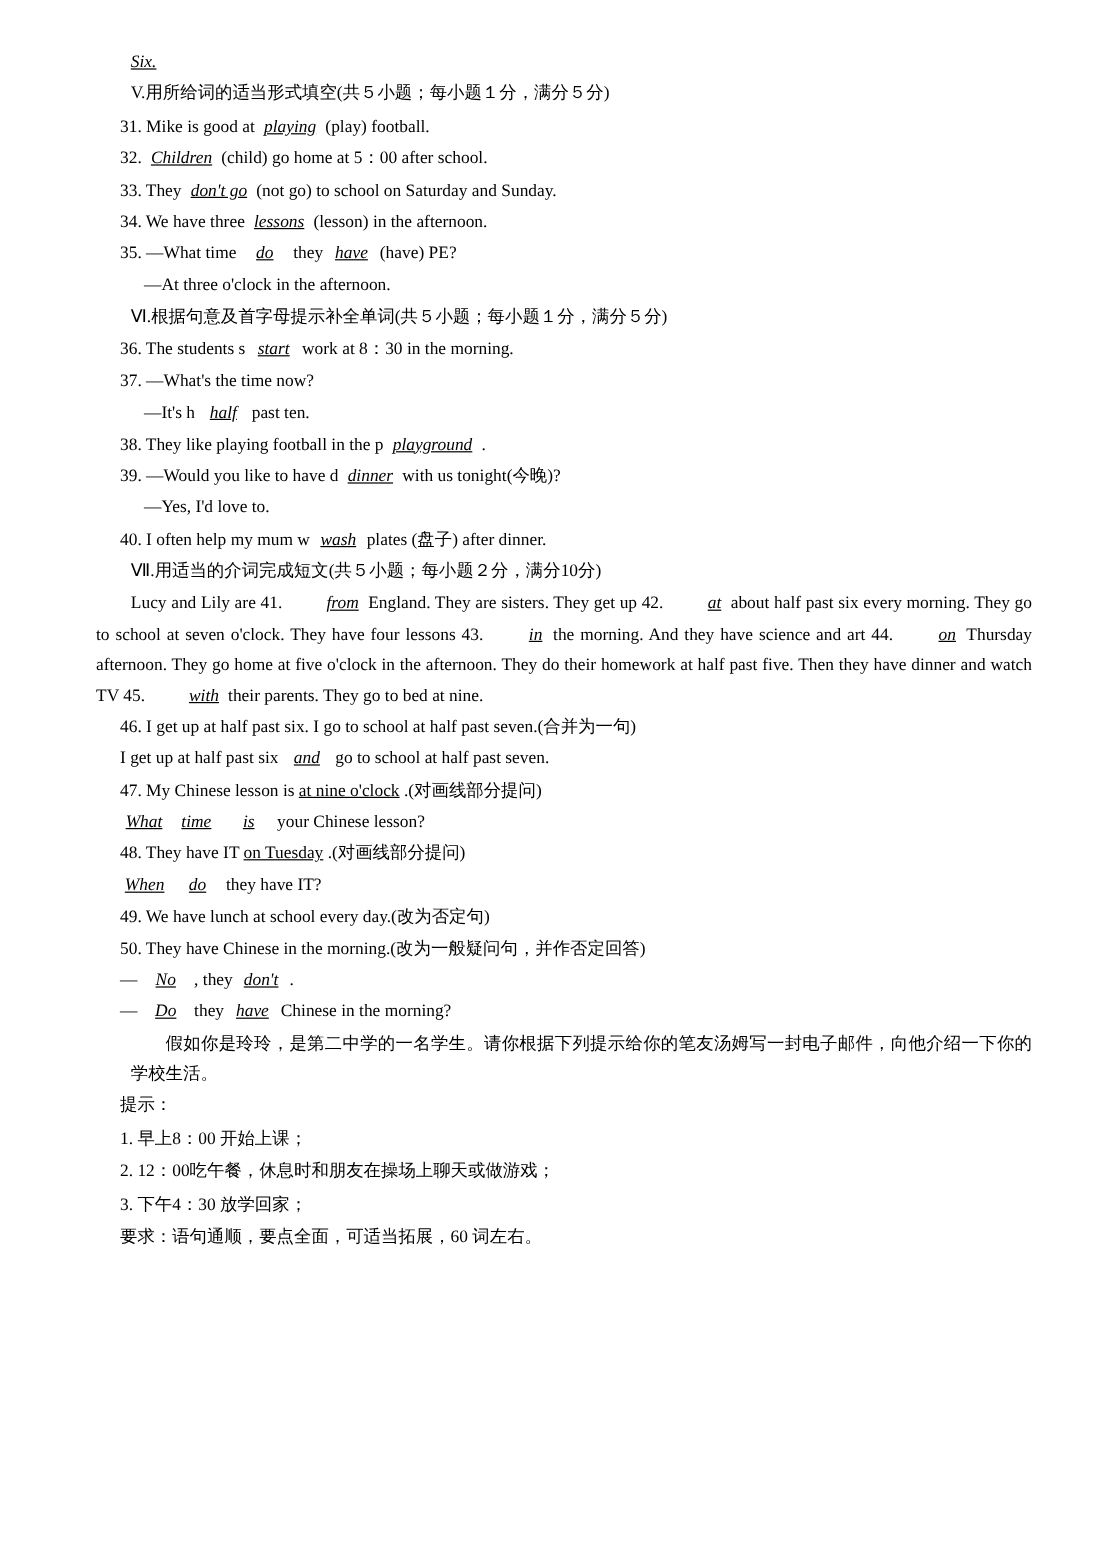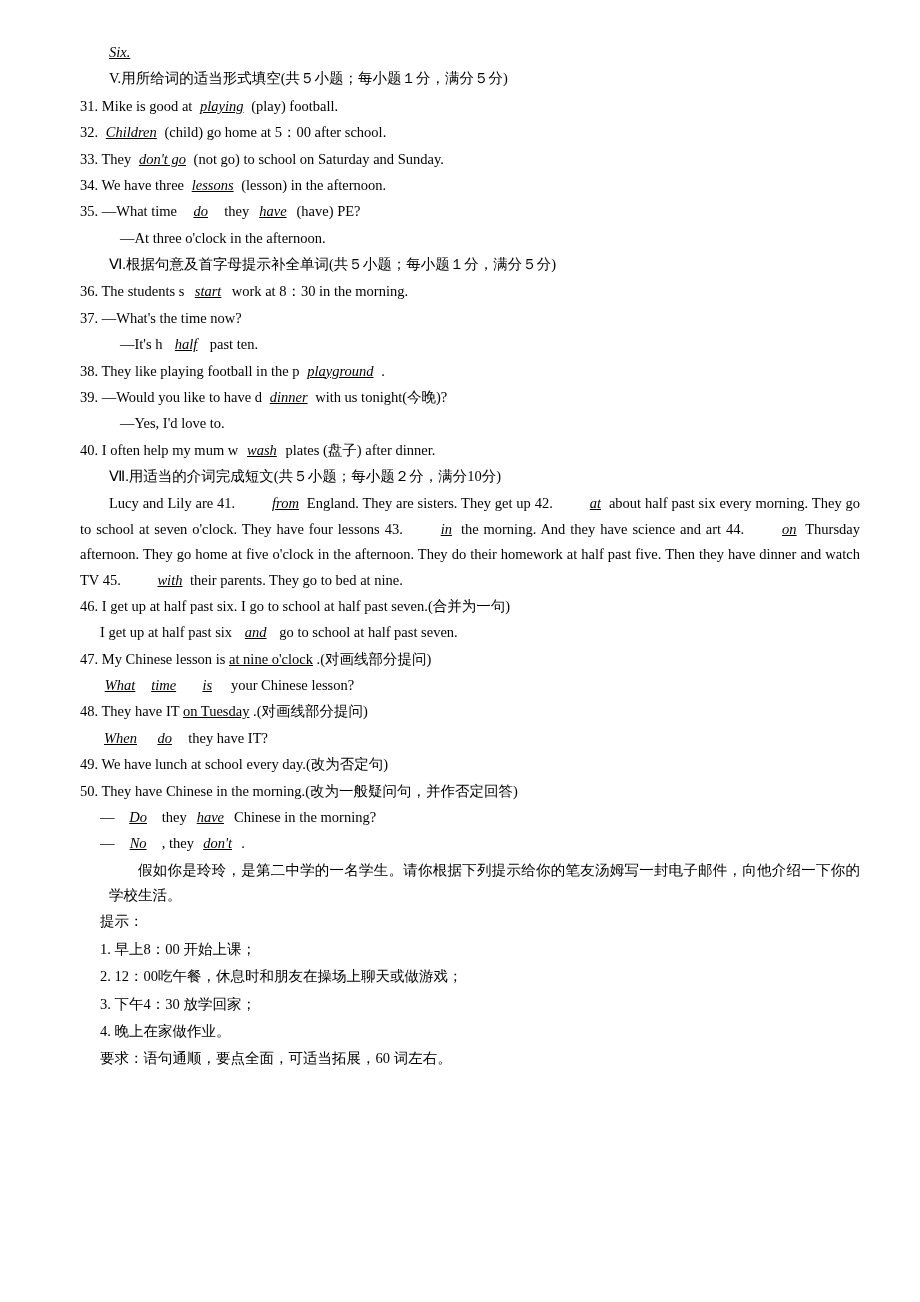--- a/index.html
+++ b/index.html
@@ -20,20 +20,21 @@
     .italic-underline {
       font-style: italic;
       text-decoration: underline;
     }
     .section-title {
       text-indent: 2em;
       margin-bottom: 2px;
     }
     .question {
       text-indent: 0;
+      margin-left: 20px;
       margin-bottom: 1px;
     }
     .question-sub {
       margin-left: 40px;
       margin-bottom: 1px;
     }
     .passage {
       text-indent: 2em;
       margin-bottom: 1px;
       text-align: justify;
@@ -184,37 +185,36 @@
     <span class="blank">When</span>
     <span class="blank">do</span>
     <span>they have IT?</span>
   </p>
 
   <p class="question">49. We have lunch at school every day.(改为否定句)</p>
 
   <p class="question">50. They have Chinese in the morning.(改为一般疑问句，并作否定回答)</p>
   <p class="answer-line">
     <span>—</span>
+    <span class="blank">No</span>
+    <span>, they</span>
+    <span class="blank">don't</span>
+    <span>.</span>
+  </p>
+  <p class="answer-line">
+    <span>—</span>
     <span class="blank">Do</span>
     <span>they</span>
     <span class="blank">have</span>
     <span>Chinese in the morning?</span>
-  </p>
-  <p class="answer-line">
-    <span>—</span>
-    <span class="blank">No</span>
-    <span>, they</span>
-    <span class="blank">don't</span>
-    <span>.</span>
   </p>
 
   <p class="indent-line" style="text-align:justify;text-indent:2em;margin-left:29px;">假如你是玲玲，是第二中学的一名学生。请你根据下列提示给你的笔友汤姆写一封电子邮件，向他介绍一下你的学校生活。</p>
 
   <div class="writing-section">
     <p>提示：</p>
     <p>1. 早上8：00 开始上课；</p>
     <p>2. 12：00吃午餐，休息时和朋友在操场上聊天或做游戏；</p>
     <p>3. 下午4：30 放学回家；</p>
-    <p>4. 晚上在家做作业。</p>
     <p>要求：语句通顺，要点全面，可适当拓展，60 词左右。</p>
   </div>
 
 </div>
 
 </body></html>

